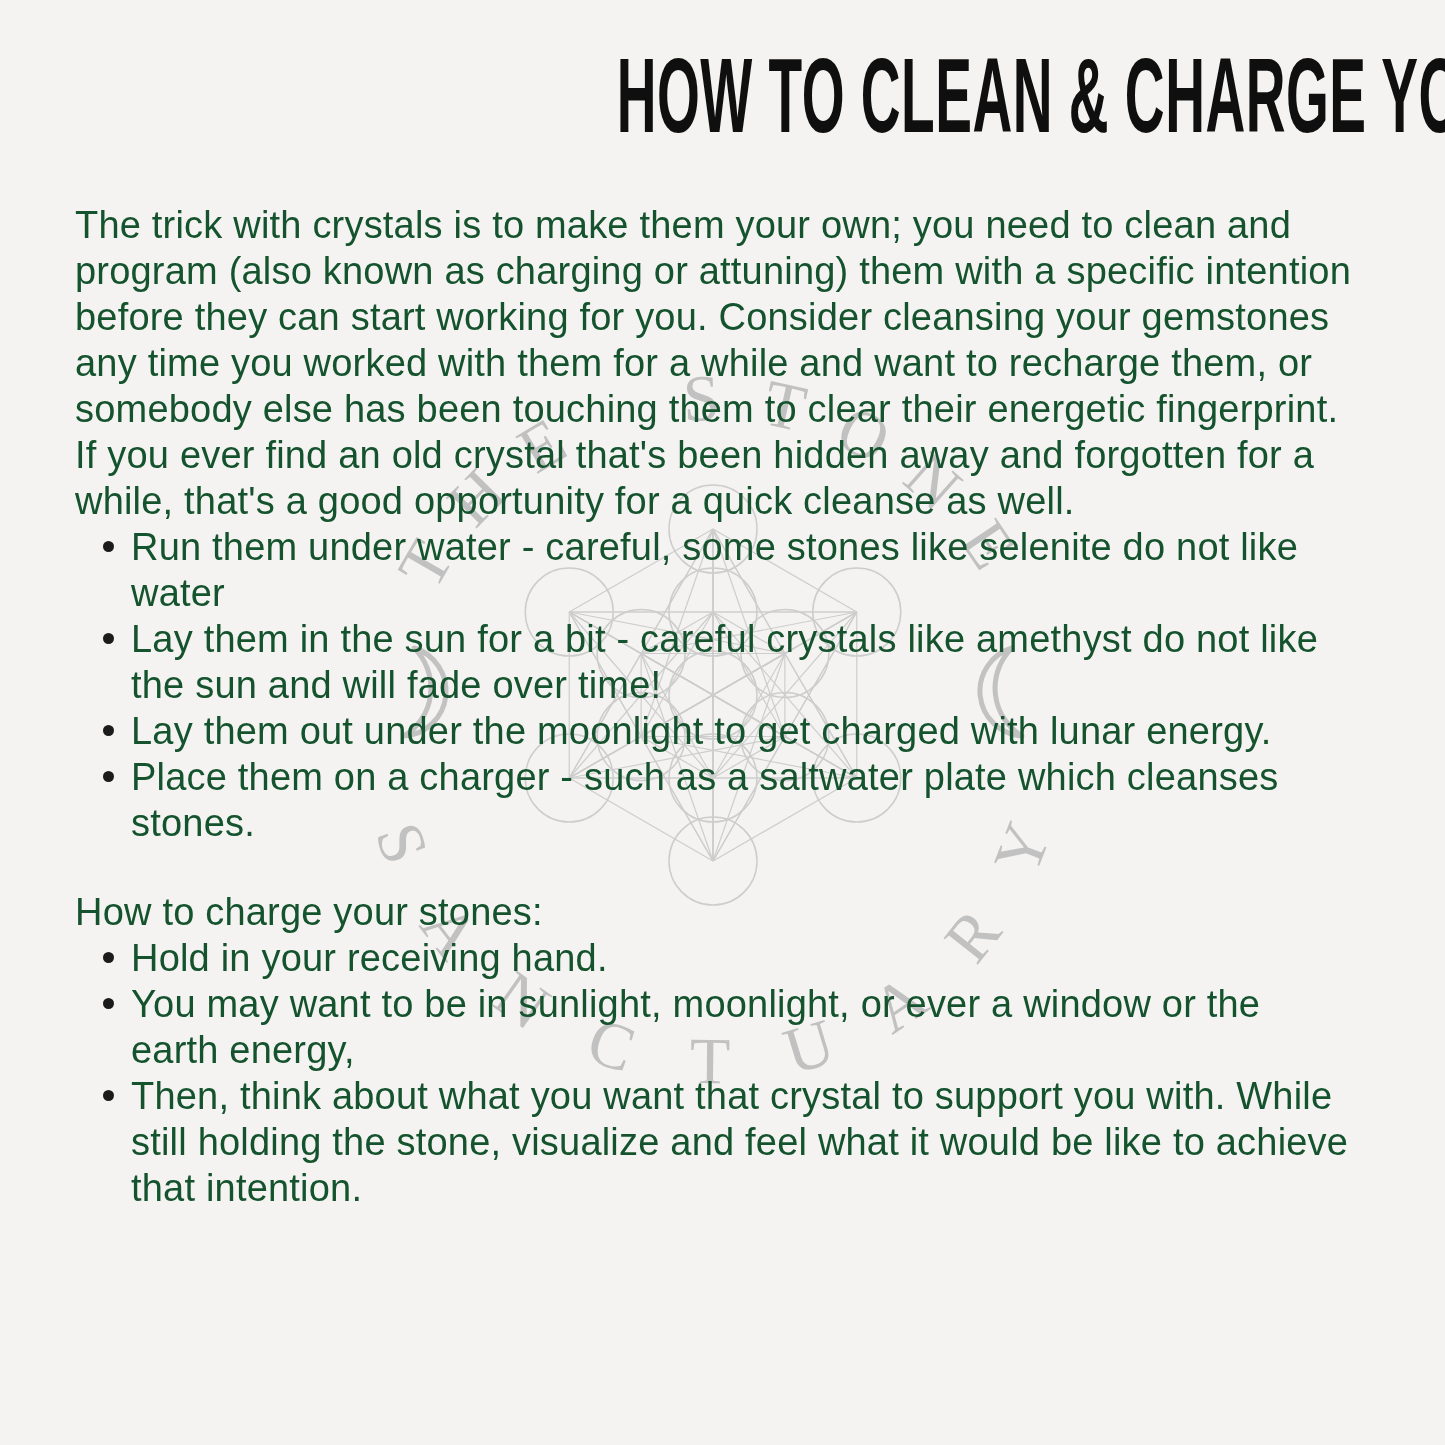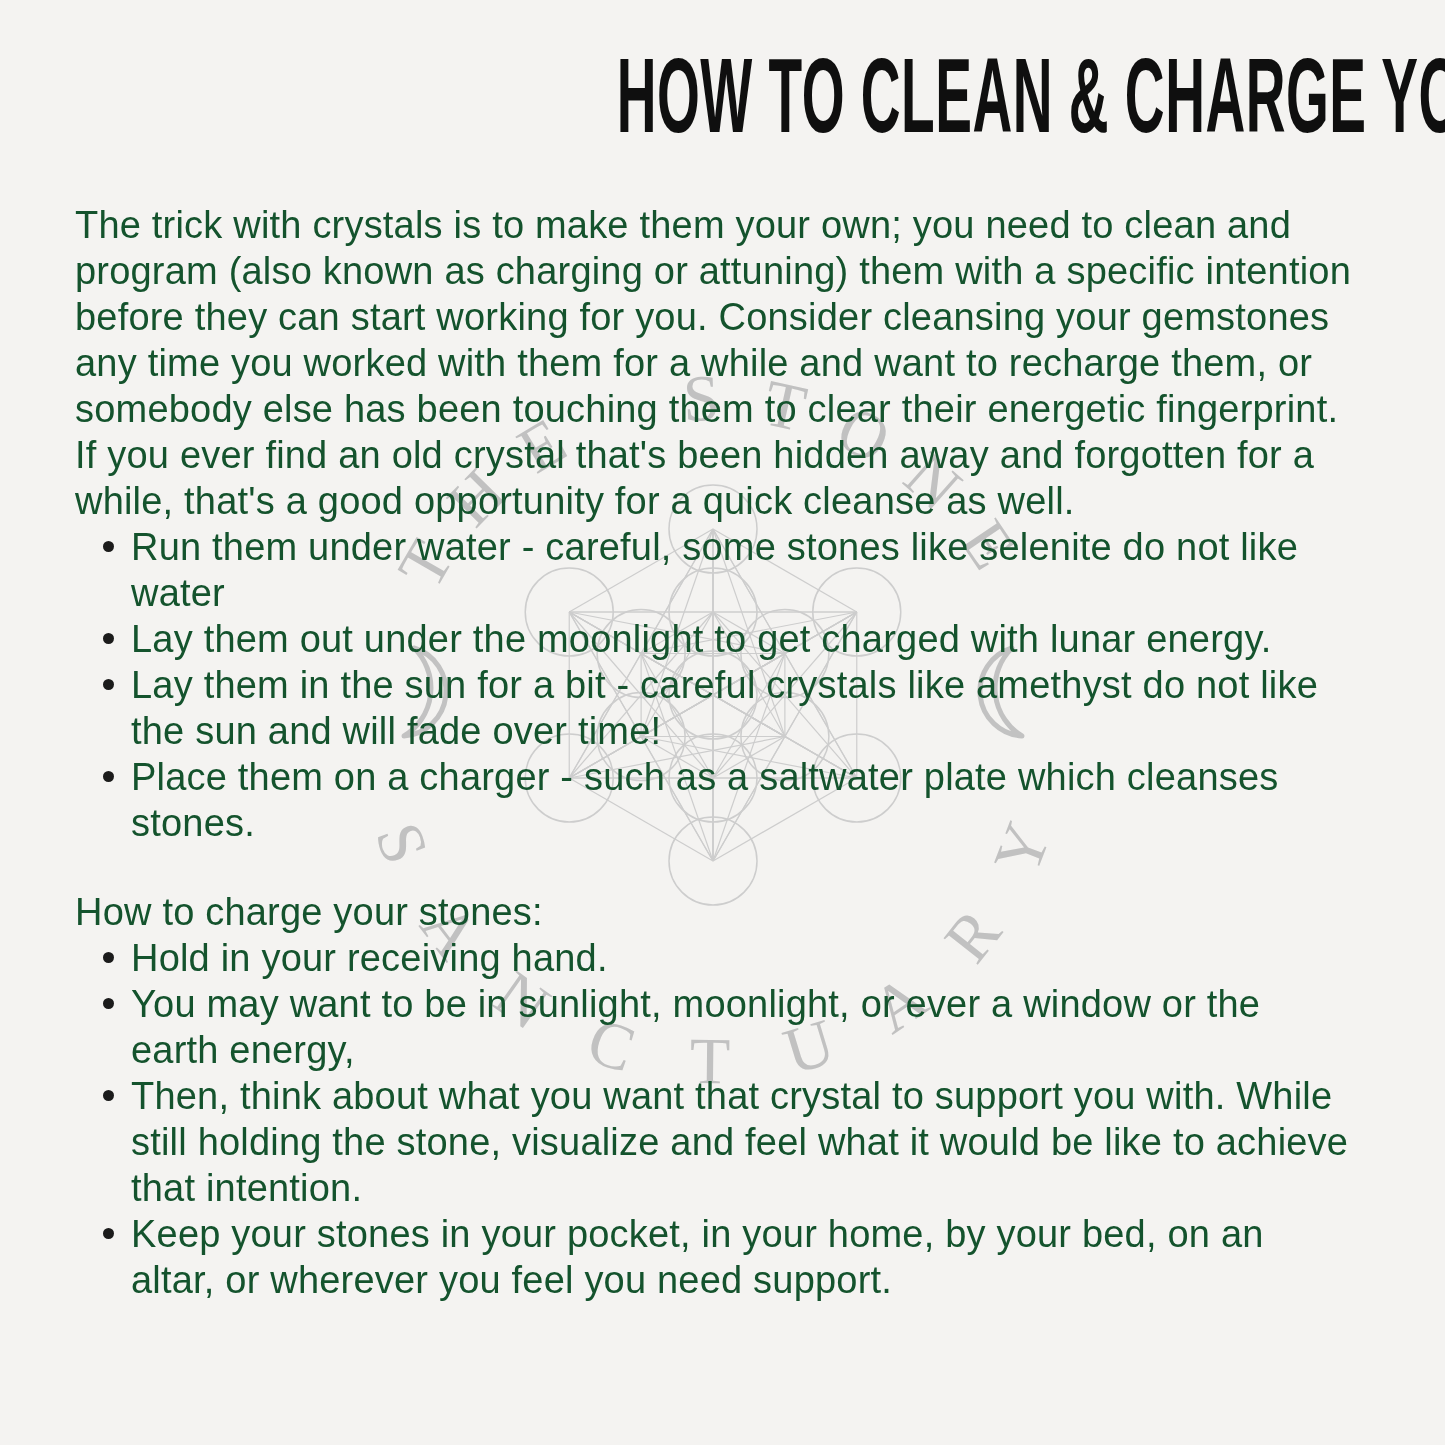--- a/index.html
+++ b/index.html
@@ -195,47 +195,43 @@
     <p class="body-text intro">The trick with crystals is to make them your own; you need to clean and program (also known as charging or attuning) them with a specific intention before they can start working for you. Consider cleansing your gemstones any time you worked with them for a while and want to recharge them, or somebody else has been touching them to clear their energetic fingerprint. If you ever find an old crystal that's been hidden away and forgotten for a while, that's a good opportunity for a quick cleanse as well.</p>
 
 
     <ul class="bullets body-text">
       <li>
         <span class="dot"></span>
         <span class="li-text">Run them under water - careful, some stones like selenite do not like water</span>
       </li>
       <li>
         <span class="dot"></span>
+        <span class="li-text">Lay them in the sun for a bit - careful crystals like amethyst do not like the sun and will fade over time!</span>
+      </li>
+      <li>
+        <span class="dot"></span>
         <span class="li-text">Lay them out under the moonlight to get charged with lunar energy.</span>
       </li>
       <li>
         <span class="dot"></span>
-        <span class="li-text">Lay them in the sun for a bit - careful crystals like amethyst do not like the sun and will fade over time!</span>
-      </li>
-      <li>
-        <span class="dot"></span>
         <span class="li-text">Place them on a charger - such as a saltwater plate which cleanses stones.</span>
       </li>
     </ul>
 
     <p class="body-text section-heading second">How to charge your stones:</p>
 
     <ul class="bullets body-text">
       <li>
         <span class="dot"></span>
         <span class="li-text">Hold in your receiving hand.</span>
       </li>
       <li>
         <span class="dot"></span>
         <span class="li-text">You may want to be in sunlight, moonlight, or ever a window or the earth energy,</span>
       </li>
       <li>
         <span class="dot"></span>
         <span class="li-text">Then, think about what you want that crystal to support you with. While still holding the stone, visualize and feel what it would be like to achieve that intention.</span>
-      </li>
-      <li>
-        <span class="dot"></span>
-        <span class="li-text">Keep your stones in your pocket, in your home, by your bed, on an altar, or wherever you feel you need support.</span>
       </li>
     </ul>
 
   </div>
 </div>
 
 </body></html>

